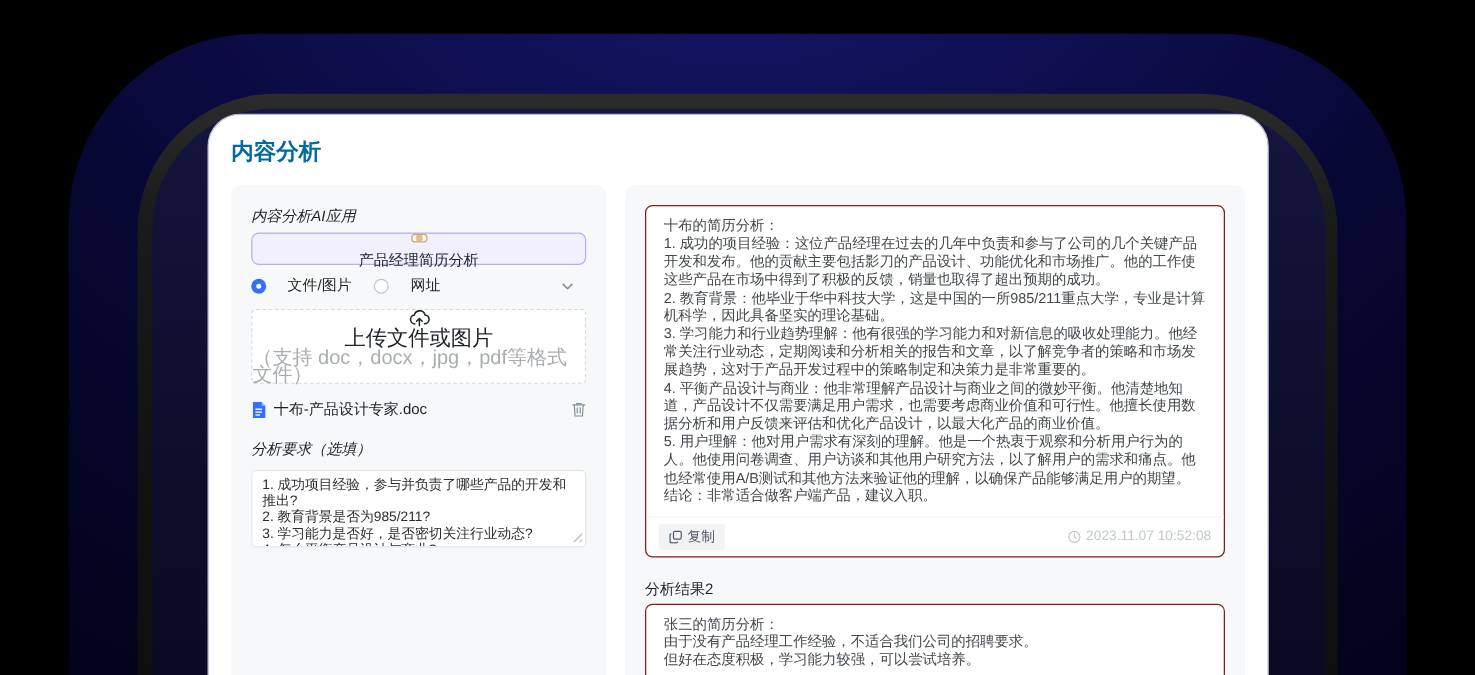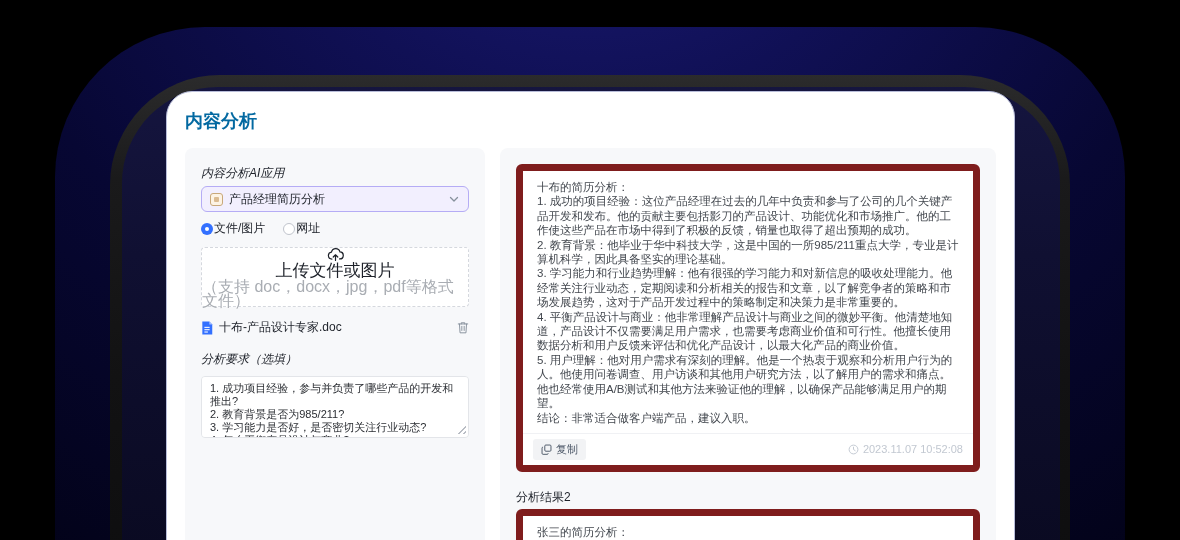--- a/index.html
+++ b/index.html
@@ -35,31 +35,32 @@
   .panel{background:#f7f8fa;border-radius:8px;box-sizing:border-box;padding:16px;min-height:470px;}
   .panel-left{width:300px;flex:0 0 300px;}
   .panel-right{flex:1;}
 
   
   .field-label{font-size:12px;color:#1d2129;line-height:18px;font-style:italic;}
   .select{
     margin-top:4px;height:24px;display:flex;align-items:center;gap:6px;
     padding:0 8px;background:#f2effe;border:1px solid #b5acf5;border-radius:6px;
     cursor:pointer;
+    flex-direction:column;
   }
   .select-text{font-size:12px;color:#1d2129;}
   .chevron{margin-left:auto;display:flex;}
   .app-icon{
     width:11px;height:11px;border:1px solid #c8a87a;border-radius:3px;
     background:#fdf3e4;display:inline-flex;align-items:center;justify-content:center;
   }
   .app-icon i{display:block;width:5px;height:5px;border-radius:1px;background:#dbbb91;}
   .section-gap{margin-top:22px;}
   .radio-row{display:flex;gap:18px;margin:8px 0 10px;align-items:center;}
-  .radio-item{display:flex;align-items:center;gap:1px;font-size:12px;color:#1d2129;cursor:pointer;}
+  .radio-item{display:flex;align-items:center;gap:17px;font-size:12px;color:#1d2129;cursor:pointer;}
   .radio{width:12px;height:12px;border-radius:50%;box-sizing:border-box;position:relative;}
   .radio.on{background:#3370ff;}
   .radio.on::after{content:"";position:absolute;left:4px;top:4px;width:4px;height:4px;border-radius:50%;background:#fff;}
   .radio.off{background:#fff;border:1px solid #c0c4cc;}
   .upload-box{
     margin-top:2px;height:58px;background:#fff;border:1px dashed #d5d8de;border-radius:4px;
     display:flex;flex-direction:column;align-items:center;justify-content:center;gap:1px;cursor:pointer;
   }
   .upload-title{font-size:17px;color:#1d2129;line-height:16px;}
   .upload-hint{font-size:16px;color:#a9adb3;line-height:14px;}
@@ -76,21 +77,21 @@
   }
   .resize-handle{
     position:absolute;right:3px;bottom:4px;width:9px;height:9px;
     clip-path:polygon(100% 0,100% 100%,0 100%);
     background:repeating-linear-gradient(135deg,#b9bdc4 0 1px,transparent 1px 3.5px);
   }
 
   
   .result-group + .result-group{margin-top:16px;}
   .result-label{font-size:12px;color:#1d2129;line-height:18px;margin-bottom:3px;}
-  .result-card{background:#fff;border:7px solid #7f1d1d;border-radius:6px;}
+  .result-card{background:#fff;border:1px solid #7f1d1d;border-radius:6px;}
   .result-body{
     padding:9px 14px 8px;font-size:11.5px;line-height:14.4px;color:#42474e;
     white-space:pre-line;
   }
   .result-footer{
     display:flex;align-items:center;justify-content:space-between;
     border-top:1px solid #f0f1f4;padding:5px 10px 5px 10px;
   }
   .copy-btn{
     display:inline-flex;align-items:center;gap:4px;background:#f2f3f5;

